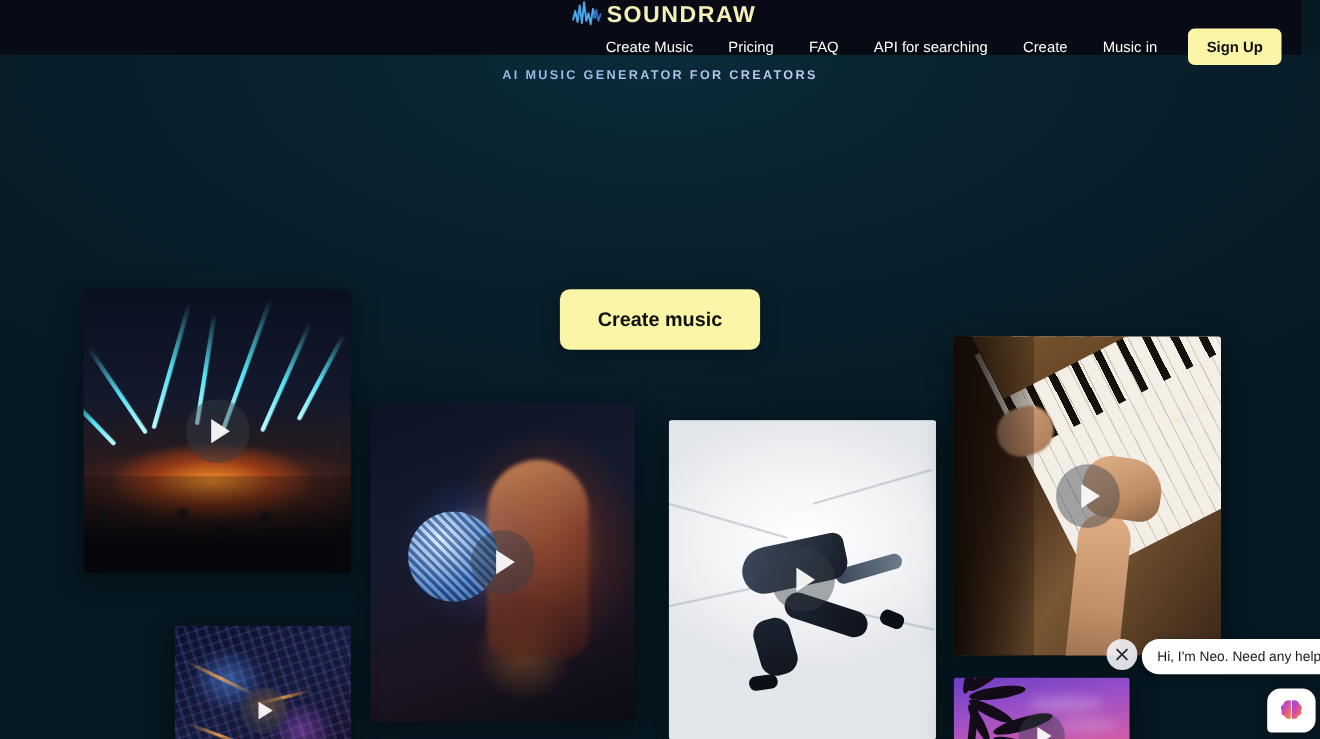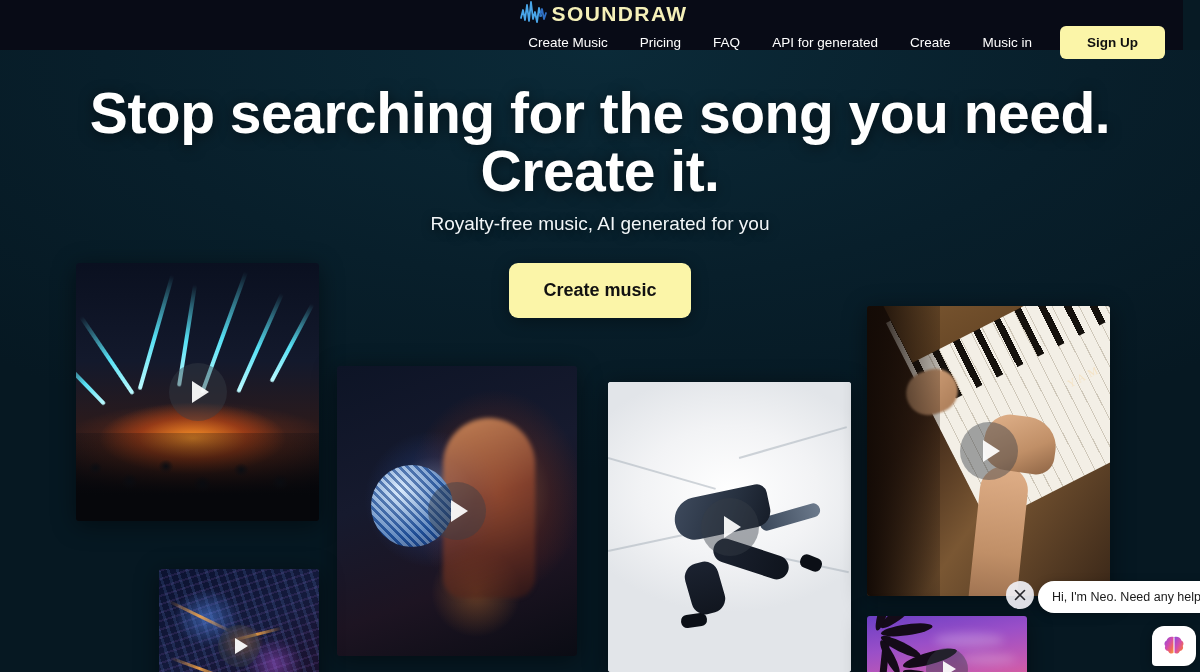--- a/index.html
+++ b/index.html
@@ -54,21 +54,21 @@
     padding: 0 16px;
     cursor: pointer;
     white-space: nowrap;
   }
   .signup-btn {
     background: #fbf5a8;
     color: #101010;
     font-size: 13.5px;
     font-weight: bold;
     border-radius: 6px;
-    padding: 9px 27px;
+    padding: 9px 17px;
     margin-left: 12px;
     cursor: pointer;
     border: none;
     white-space: nowrap;
     font-family: "Liberation Sans", sans-serif;
   }
 
   
   .hero {
     position: absolute;
@@ -448,36 +448,32 @@
         <path d="M21 16 L23 9 L25 19 L27 13" fill="none" stroke="#2f6fc4" stroke-width="1.8" stroke-linecap="round" stroke-linejoin="round"></path>
       </svg>
     </span>
     <span class="logo-text">SOUNDRAW</span>
   </div>
 
   <nav class="nav">
     <span class="nav-item">Create Music</span>
     <span class="nav-item">Pricing</span>
     <span class="nav-item">FAQ</span>
-    <span class="nav-item">API for generated</span>
+    <span class="nav-item">API for searching</span>
     <span class="nav-item">Create</span>
     <span class="nav-item">Music in</span>
     <button class="signup-btn">Sign Up</button>
   </nav>
 </div>
 
 <div class="hero">
 
-
-  <h1 class="headline">
-    <span>Stop searching for the song you need.</span><br>
-    <span>Create it.</span>
-  </h1>
-
-  <div class="subtitle">Royalty-free music, AI generated for you</div>
+  <div class="eyebrow">AI MUSIC GENERATOR FOR CREATORS</div>
+
+
 
   <div class="cta-wrap">
     <button class="cta-btn">Create music</button>
   </div>
 
   <div class="card" id="card-concert">
     <div class="art art-concert">
       <div class="beam" style="left:32%;top:4%;height:46%;transform:rotate(16deg);"></div>
       <div class="beam" style="left:45%;top:8%;height:40%;transform:rotate(9deg);"></div>
       <div class="beam" style="left:60%;top:2%;height:50%;transform:rotate(20deg);"></div>

